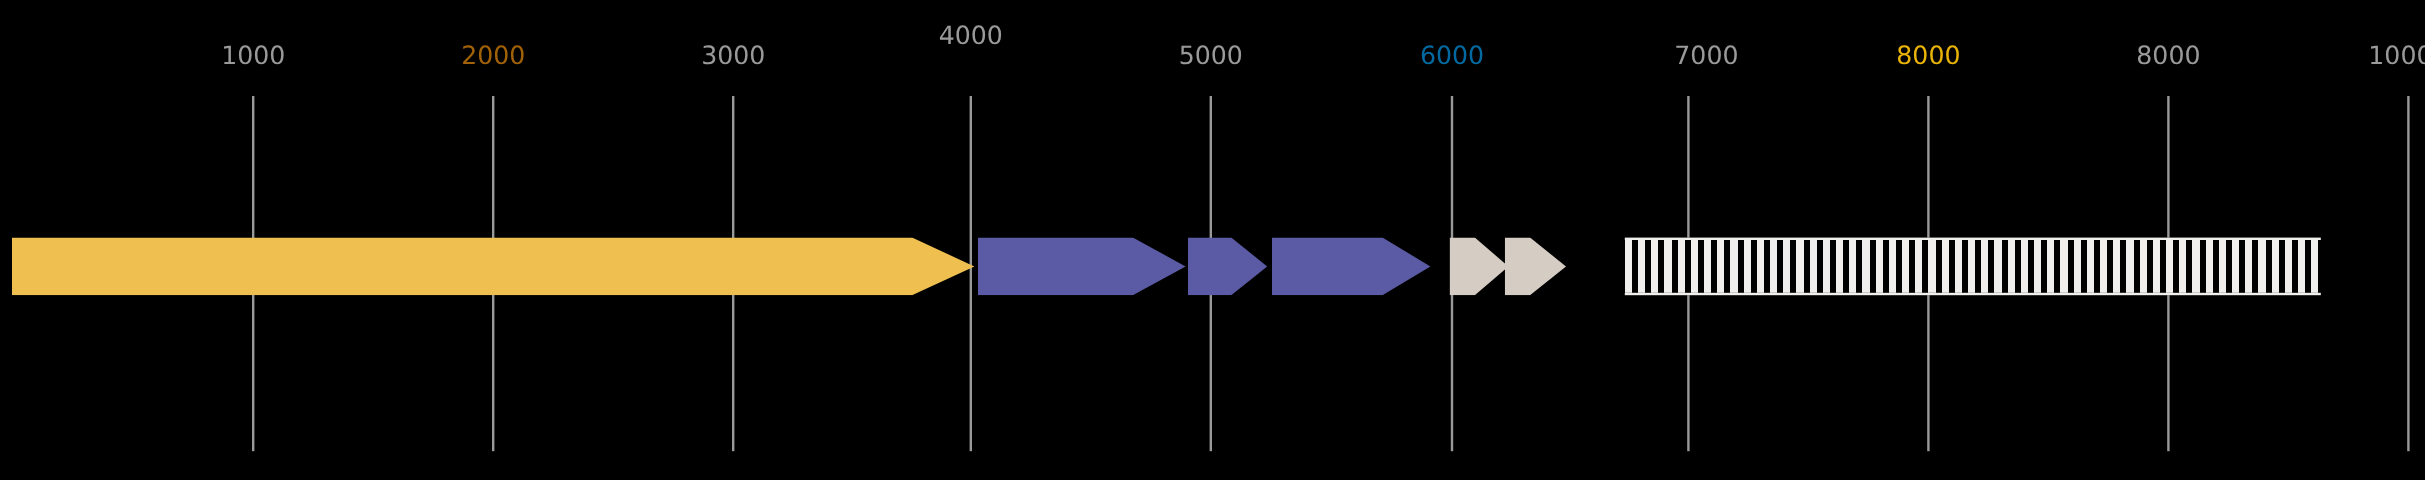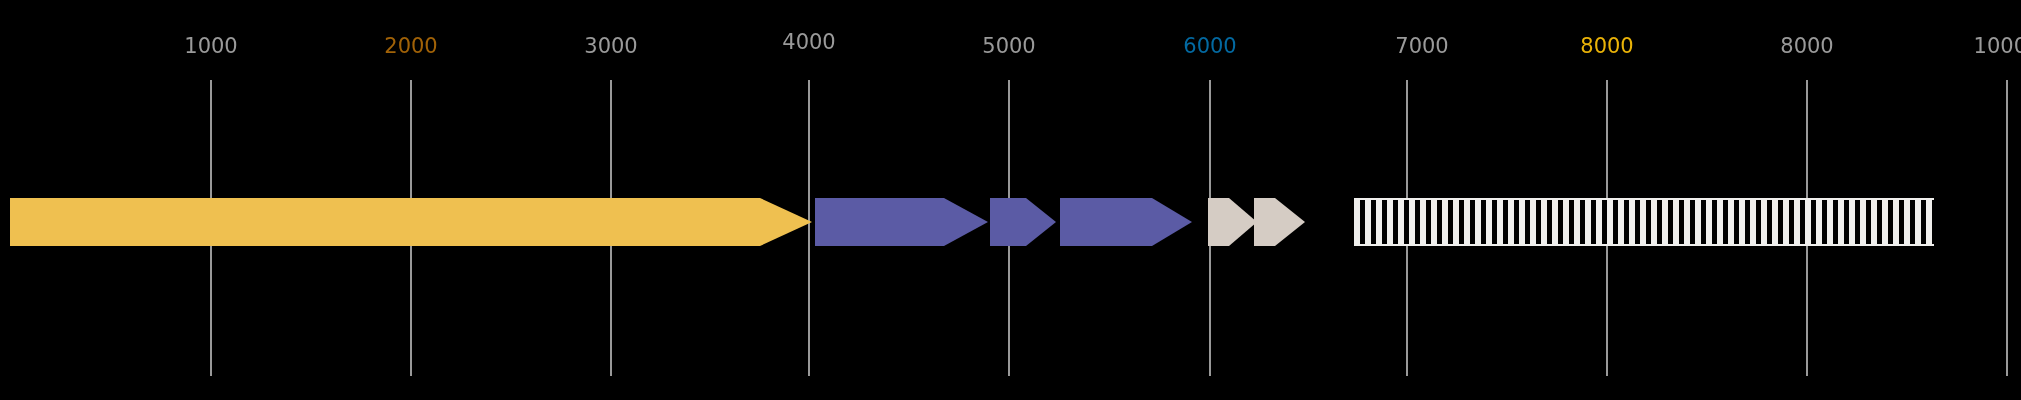--- a/index.html
+++ b/index.html
@@ -80,21 +80,21 @@
       <div class="gridline" style="left: 1406px; top: 80px; height: 296px; background: rgb(153, 153, 153);"></div>
       <div class="gridline" style="left: 1606px; top: 80px; height: 296px; background: rgb(153, 153, 153);"></div>
       <div class="gridline" style="left: 1806px; top: 80px; height: 296px; background: rgb(153, 153, 153);"></div>
       <div class="gridline" style="left: 2006px; top: 80px; height: 296px; background: rgb(153, 153, 153);"></div>
     </div>
 
   <div id="ticklabels">
       <div class="tick-label" style="left: 211px; top: 36px; color: rgb(154, 154, 154);">1000</div>
       <div class="tick-label" style="left: 411px; top: 36px; color: #a16207;">2000</div>
       <div class="tick-label" style="left: 611px; top: 36px; color: rgb(154, 154, 154);">3000</div>
-      <div class="tick-label" style="left: 809px; top: 32px; color: rgb(154, 154, 154);">4000</div>
+      <div class="tick-label" style="left: 809px; top: 20px; color: rgb(154, 154, 154);">4000</div>
       <div class="tick-label" style="left: 1009px; top: 36px; color: rgb(154, 154, 154);">5000</div>
       <div class="tick-label" style="left: 1210px; top: 36px; color: #0369a1;">6000</div>
       <div class="tick-label" style="left: 1407px; top: 36px; color: rgb(154, 154, 154); margin-left: 15px;">7000</div>
       <div class="tick-label" style="left: 1607px; top: 36px; color: #eab308;">8000</div>
       <div class="tick-label" style="left: 1807px; top: 36px; color: rgb(154, 154, 154);">8000</div>
       <div class="tick-label" style="left: 2007px; top: 36px; color: rgb(154, 154, 154);">10000</div>
     </div>
 
   <div id="features">
       <div class="feature" style="left: 10px; width: 802px; top: 198px; height: 48px;">

